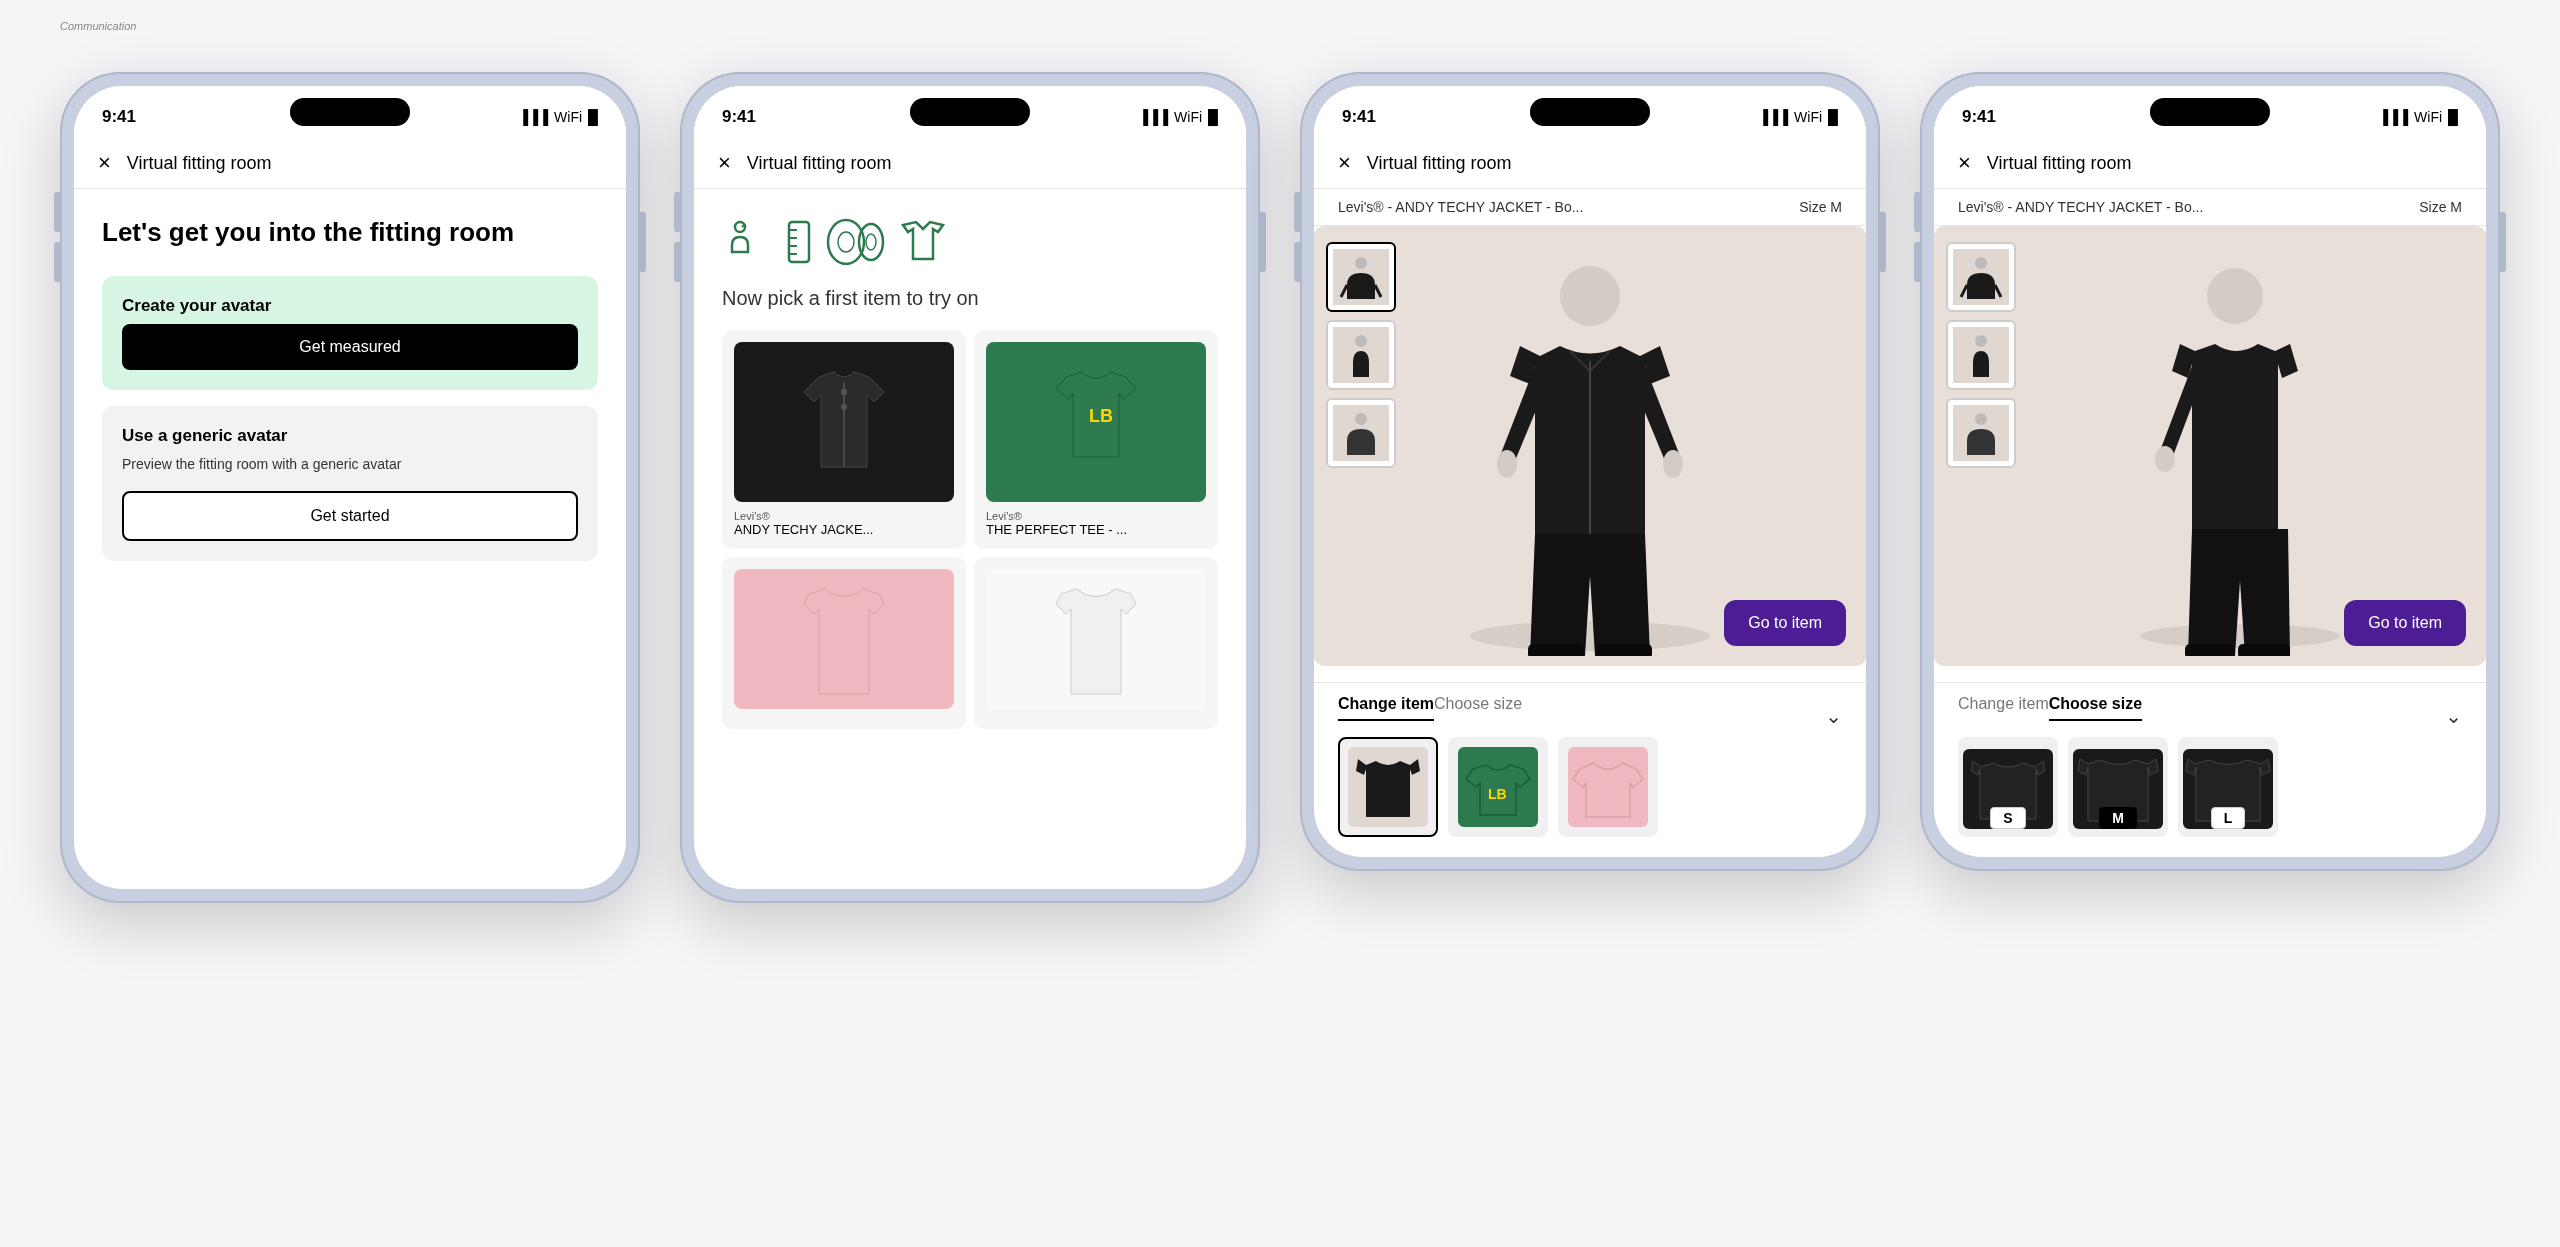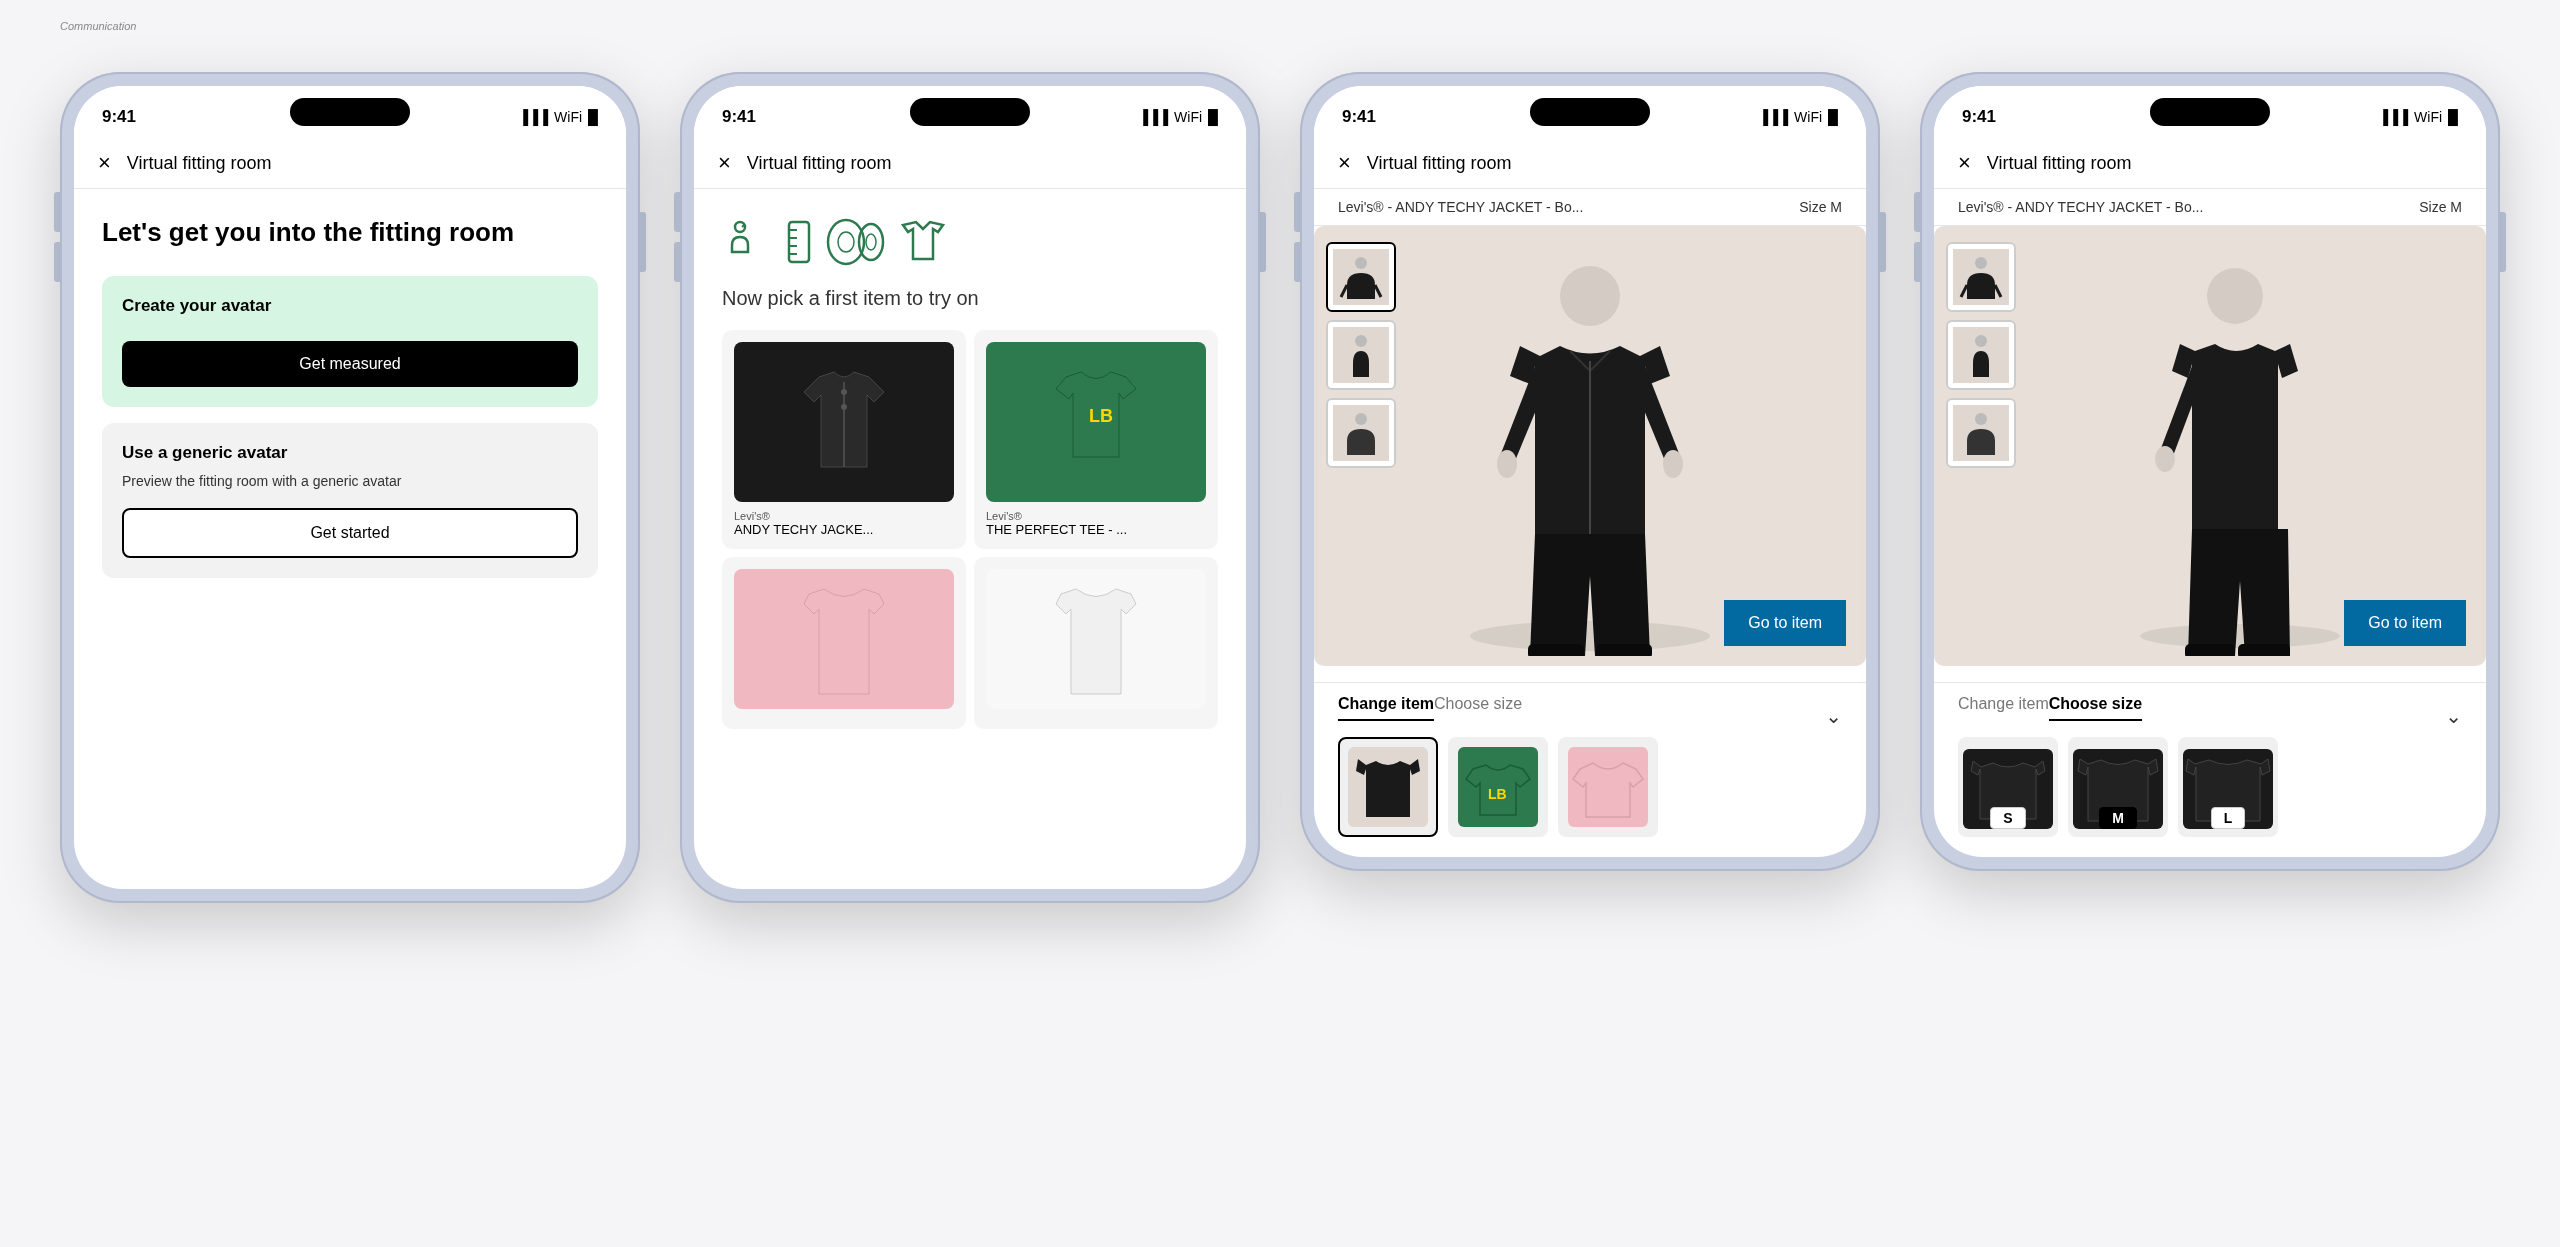--- a/index.html
+++ b/index.html
@@ -153,21 +153,20 @@
       background: #000;
       color: #fff;
       border: none;
       border-radius: 8px;
       padding: 14px;
       width: 100%;
       font-size: 16px;
       font-weight: 500;
       cursor: pointer;
       text-align: center;
-      margin-top: 17px;
     }
     .btn-outline {
       background: #fff;
       color: #000;
       border: 2px solid #000;
       border-radius: 8px;
       padding: 14px;
       width: 100%;
       font-size: 16px;
       font-weight: 500;
@@ -256,24 +255,24 @@
       justify-content: center;
       overflow: hidden;
     }
     .avatar-thumb.active {
       border-color: #000;
     }
     .go-to-item-btn {
       position: absolute;
       bottom: 20px;
       right: 20px;
-      background: #0369a1;
+      background: #4c1d95;
       color: #fff;
       border: none;
-      border-radius: 0;
+      border-radius: 12px;
       padding: 14px 24px;
       font-size: 16px;
       font-weight: 500;
       cursor: pointer;
     }
 
     
     .bottom-bar {
       padding: 12px 24px 20px;
       border-top: 1px solid #e5e5e5;

